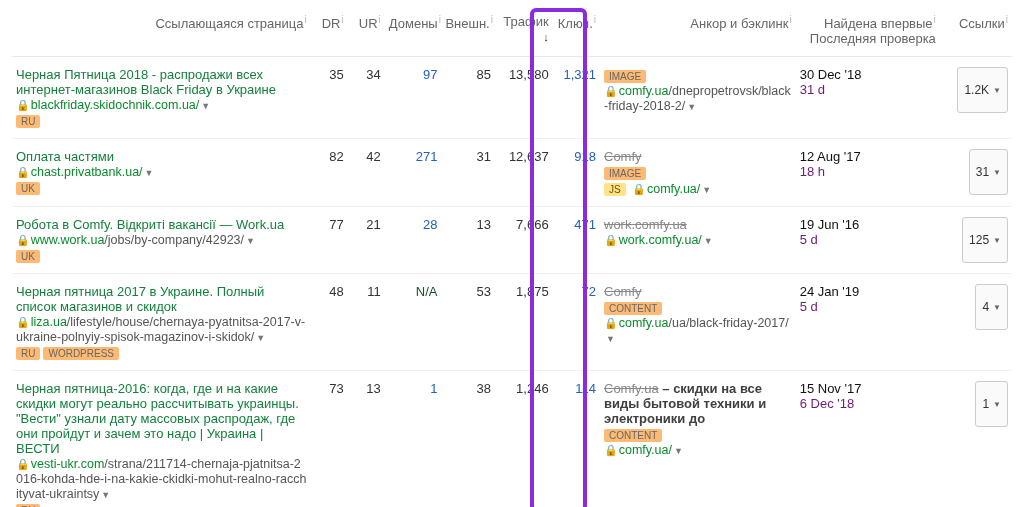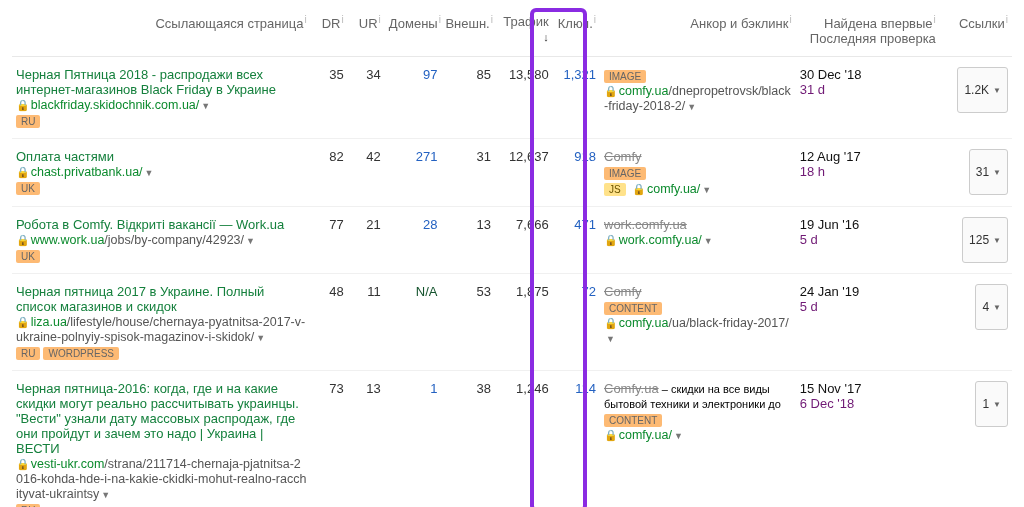--- a/index.html
+++ b/index.html
@@ -63,21 +63,21 @@
   .links-btn .tri { font-size: 8px; color: #666; margin-left: 4px; }
   .info-i { color: #bbb; font-size: 10px; vertical-align: super; margin-left:1px; }
   .sort-arrow { color: #333; font-size: 11px; }
   .col-highlight {
     position: absolute;
     border: 4px solid #8a2be2;
     border-radius: 6px;
     pointer-events: none;
   }
   .wrap { position: relative; }
-  .anchor-text { color: #000000; font-size: 11px; }
+  .anchor-text { color: #404040; font-size: 13px; font-weight: bold; }
 </style>
 </head>
 <body>
 
 <div class="wrap">
 
 <div class="col-highlight" style="left: 518px; top: 0px; width: 57px; height: 504px;"></div>
 
 <table>
   <colgroup>

